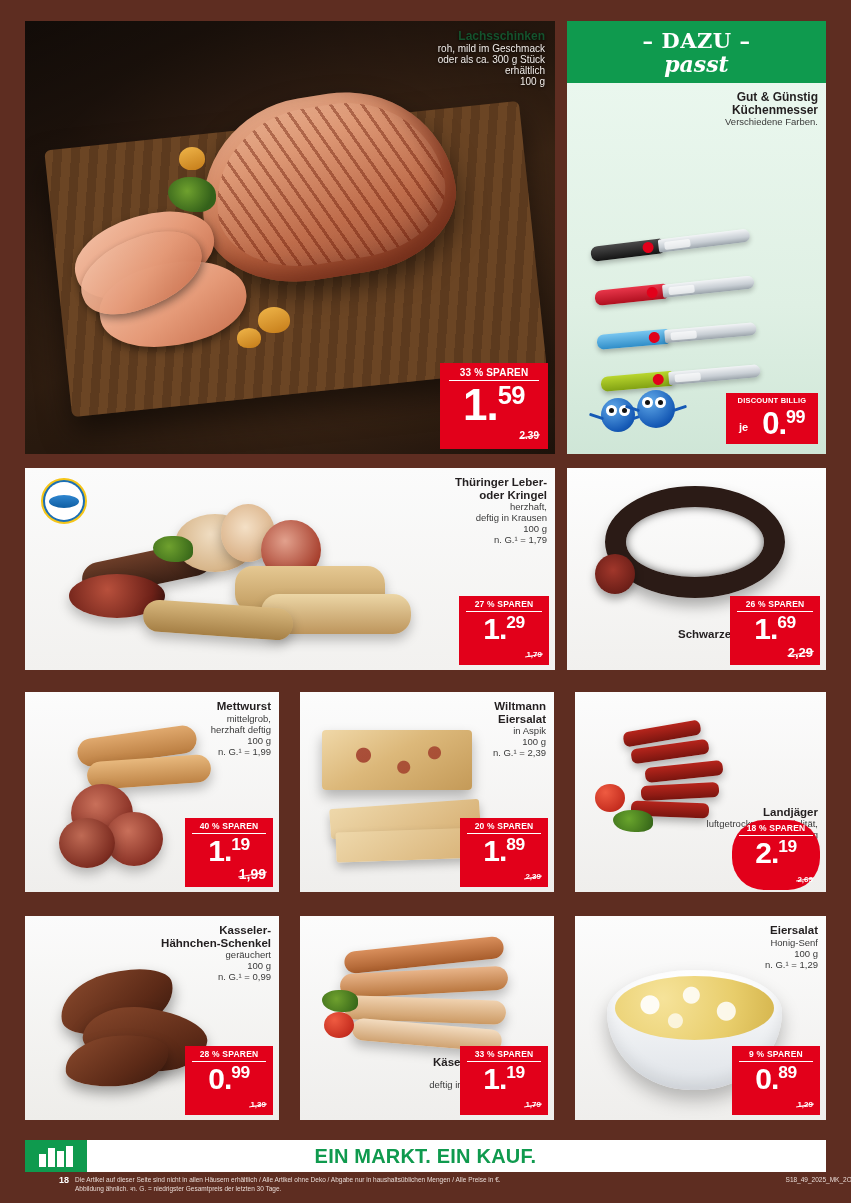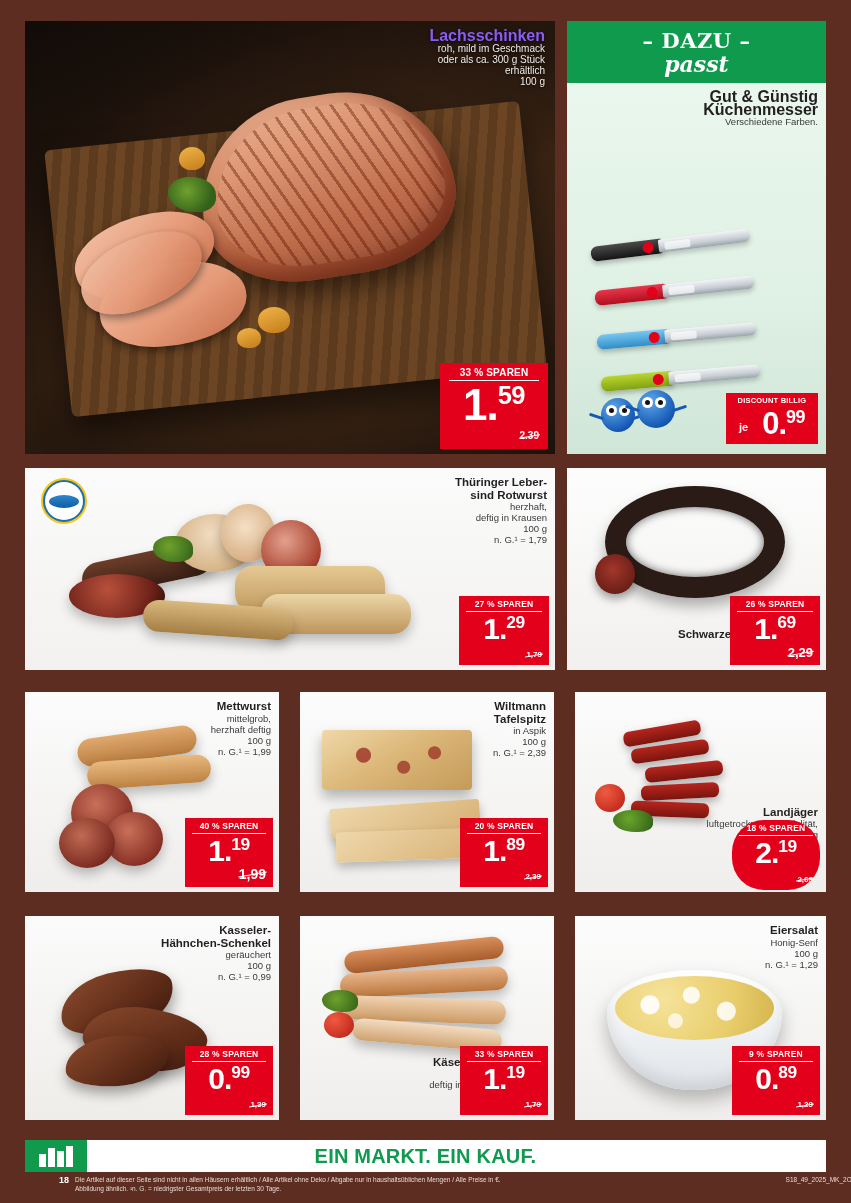--- a/index.html
+++ b/index.html
@@ -119,39 +119,39 @@
   }
   #hero .m1 { left: 29%; top: 29%; width: 5%; height: 5.5%; }
   #hero .m2 { left: 44%; top: 66%; width: 6%; height: 6%; }
   #hero .m3 { left: 40%; top: 71%; width: 4.5%; height: 4.5%; }
 
   #hero .caption {
     position: absolute; right: 10px; top: 9px;
     width: 230px; text-align: right; color: #fff;
     text-shadow: 0 1px 3px rgba(0,0,0,.8);
   }
-  #hero .caption .prod-name { color: #8b5cf6; font-size: 16px; }
+  #hero .caption .prod-name { color: #14532d; font-size: 12px; }
   #hero .caption .prod-desc { color: #f0ece9; font-size: 10px; }
 
   #hero-price { right: 7px; bottom: 5px; width: 108px; padding: 4px 9px 6px; }
   #hero-price .price-main { font-size: 44px; }
 
   
   #dazu { left: 567px; top: 21px; width: 259px; height: 433px; background: #c2410c; }
   #dazu .head {
     height: 62px; background: #0f9a4e; color: #fff;
     display: flex; flex-direction: column; align-items: center; justify-content: center;
     font-family: "DejaVu Serif", serif;
   }
   #dazu .head .l1 { font-size: 21px; font-weight: bold; letter-spacing: .5px; }
   #dazu .head .l2 { font-size: 22px; font-weight: bold; font-style: italic; margin-top: -2px;}
   #dazu .body { position: relative; height: 371px;
     background: linear-gradient(180deg,#eaf7ee 0%,#dff0e4 60%,#cfe6d7 100%); }
   #dazu .cap { position: absolute; right: 8px; top: 8px; text-align: right; }
-  #dazu .cap .prod-name { font-size: 16px; }
+  #dazu .cap .prod-name { font-size: 12px; }
   #dazu .knife { position: absolute; height: 19px; }
   #dazu .knife .handle {
     position: absolute; left: 0; top: 2px; width: 72px; height: 15px;
     border-radius: 7px 3px 3px 7px;
     box-shadow: 0 3px 5px rgba(0,0,0,.25);
   }
   #dazu .knife .blade {
     position: absolute; left: 68px; top: 3px; width: 92px; height: 13px;
     background: linear-gradient(180deg,#f2f4f6,#c8ced4 60%,#9aa3aa);
     border-radius: 2px 7px 7px 2px;
@@ -438,21 +438,21 @@
       <div class="sausage" style="left:118px;top:136px;width:150px;height:32px;background:linear-gradient(180deg,#d9b97f,#a57f45);transform:rotate(4deg);"></div>
       <div style="position:absolute;left:128px;top:68px;width:40px;height:26px;border-radius:50% 50% 40% 60%;background:radial-gradient(circle at 40% 40%,#6fa12e,#2f5e16);"></div>
     </div>
     <div class="seal">
         <div class="inner">
           <div class="wave"></div>
         </div>
       </div>
     <div class="cap">
       <div class="prod-name" style="white-space:pre-line">Thüringer Leber-
-sind Rotwurst</div>
+oder Kringel</div>
       <div class="prod-desc" style="white-space:pre-line">herzhaft,
 deftig in Krausen
 100 g
 n. G.¹ = 1,79</div>
     </div>
     <div class="price-badge" style="right:6px;bottom:5px;width:90px;">
       <div class="save-line" style="font-size:8.5px">27 % SPAREN</div>
       <div class="price-main" style="font-size:30px">
         <span>1.</span><span class="cents">29</span>
       </div>
@@ -505,21 +505,21 @@
   </div>
 
   <div class="card" id="c-tafel">
     <div class="photo-bg">
       <div class="block"></div>
       <div class="sl"></div>
       <div class="sl sl2"></div>
     </div>
     <div class="cap">
       <div class="prod-name" style="white-space:pre-line">Wiltmann
-Tafelspitz</div>
+Eiersalat</div>
       <div class="prod-desc" style="white-space:pre-line">in Aspik
 100 g
 n. G.¹ = 2,39</div>
     </div>
     <div class="price-badge" style="right:6px;bottom:5px;width:88px;">
       <div class="save-line" style="font-size:8.5px">20 % SPAREN</div>
       <div class="price-main" style="font-size:30px">
         <span>1.</span><span class="cents">89</span>
       </div>
       <div style="text-align:right"><span class="price-old" style="font-size:8px">2,39</span></div>

